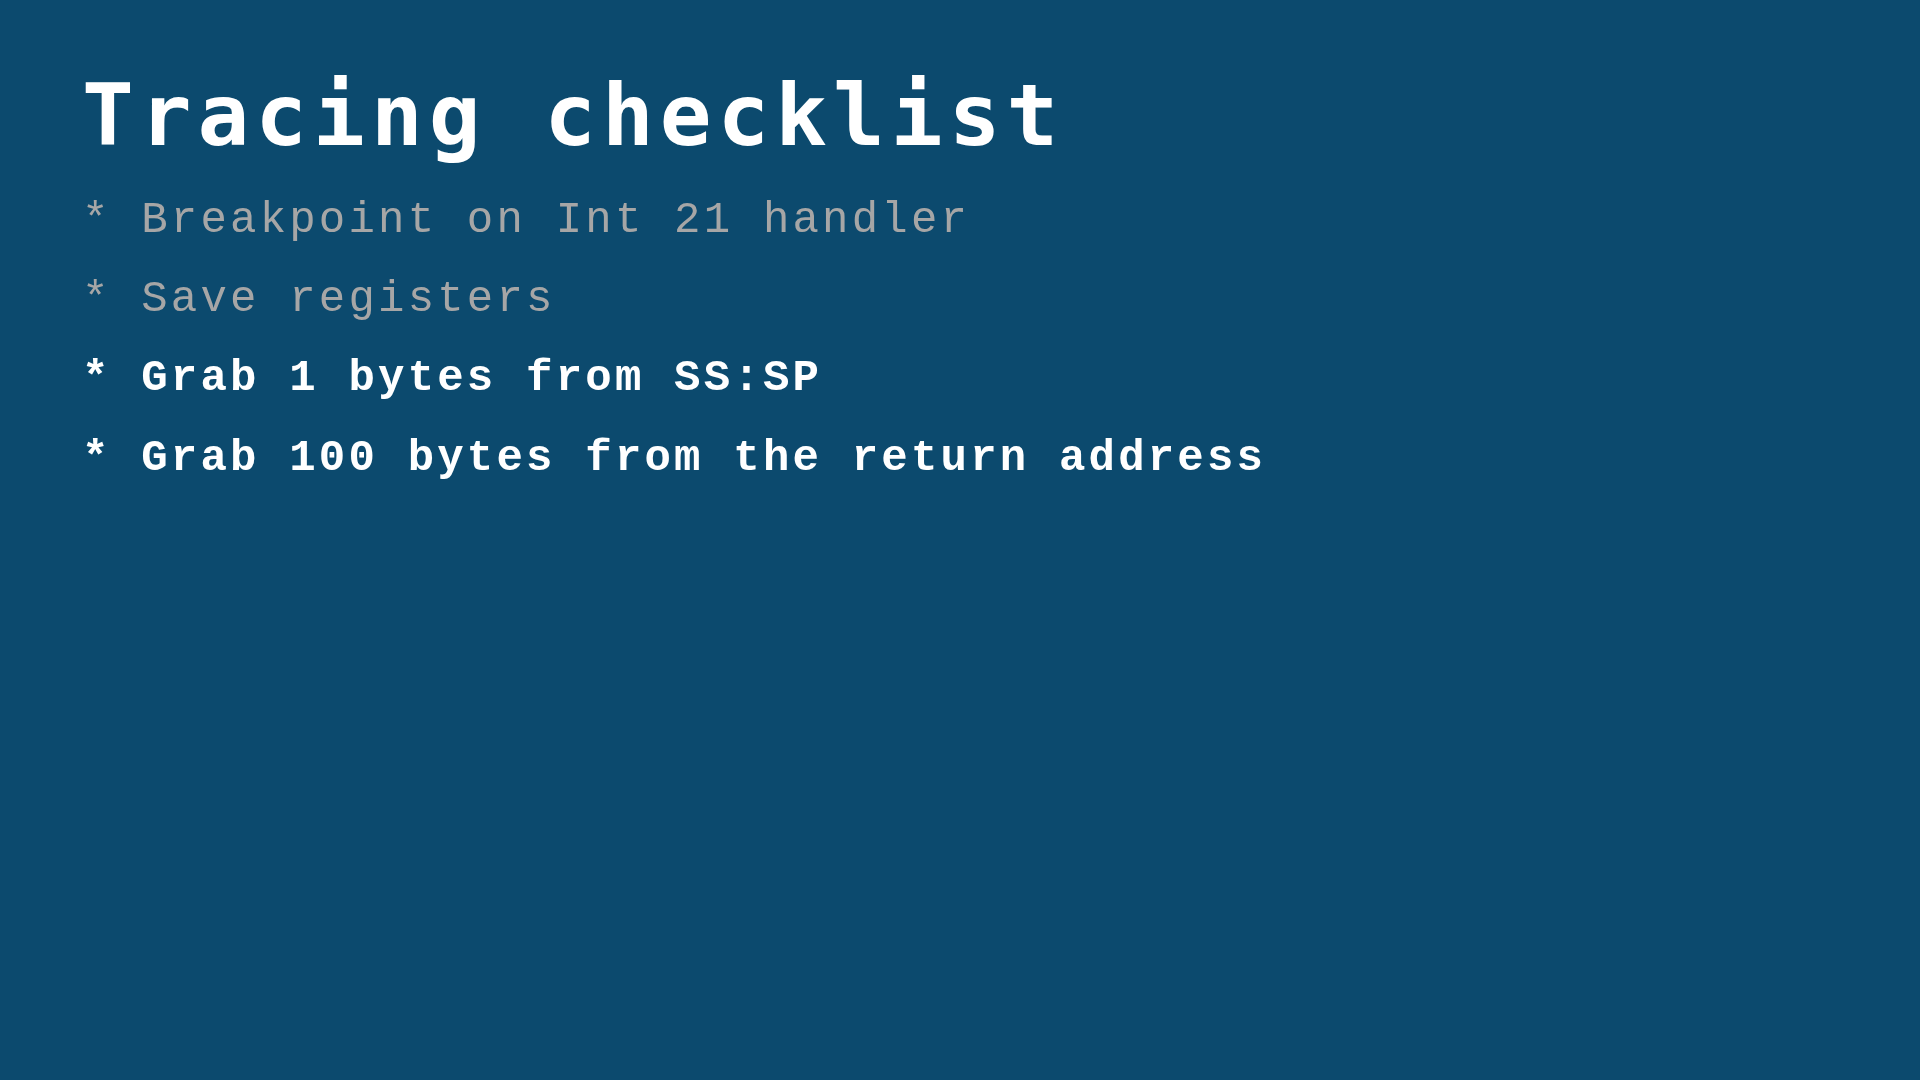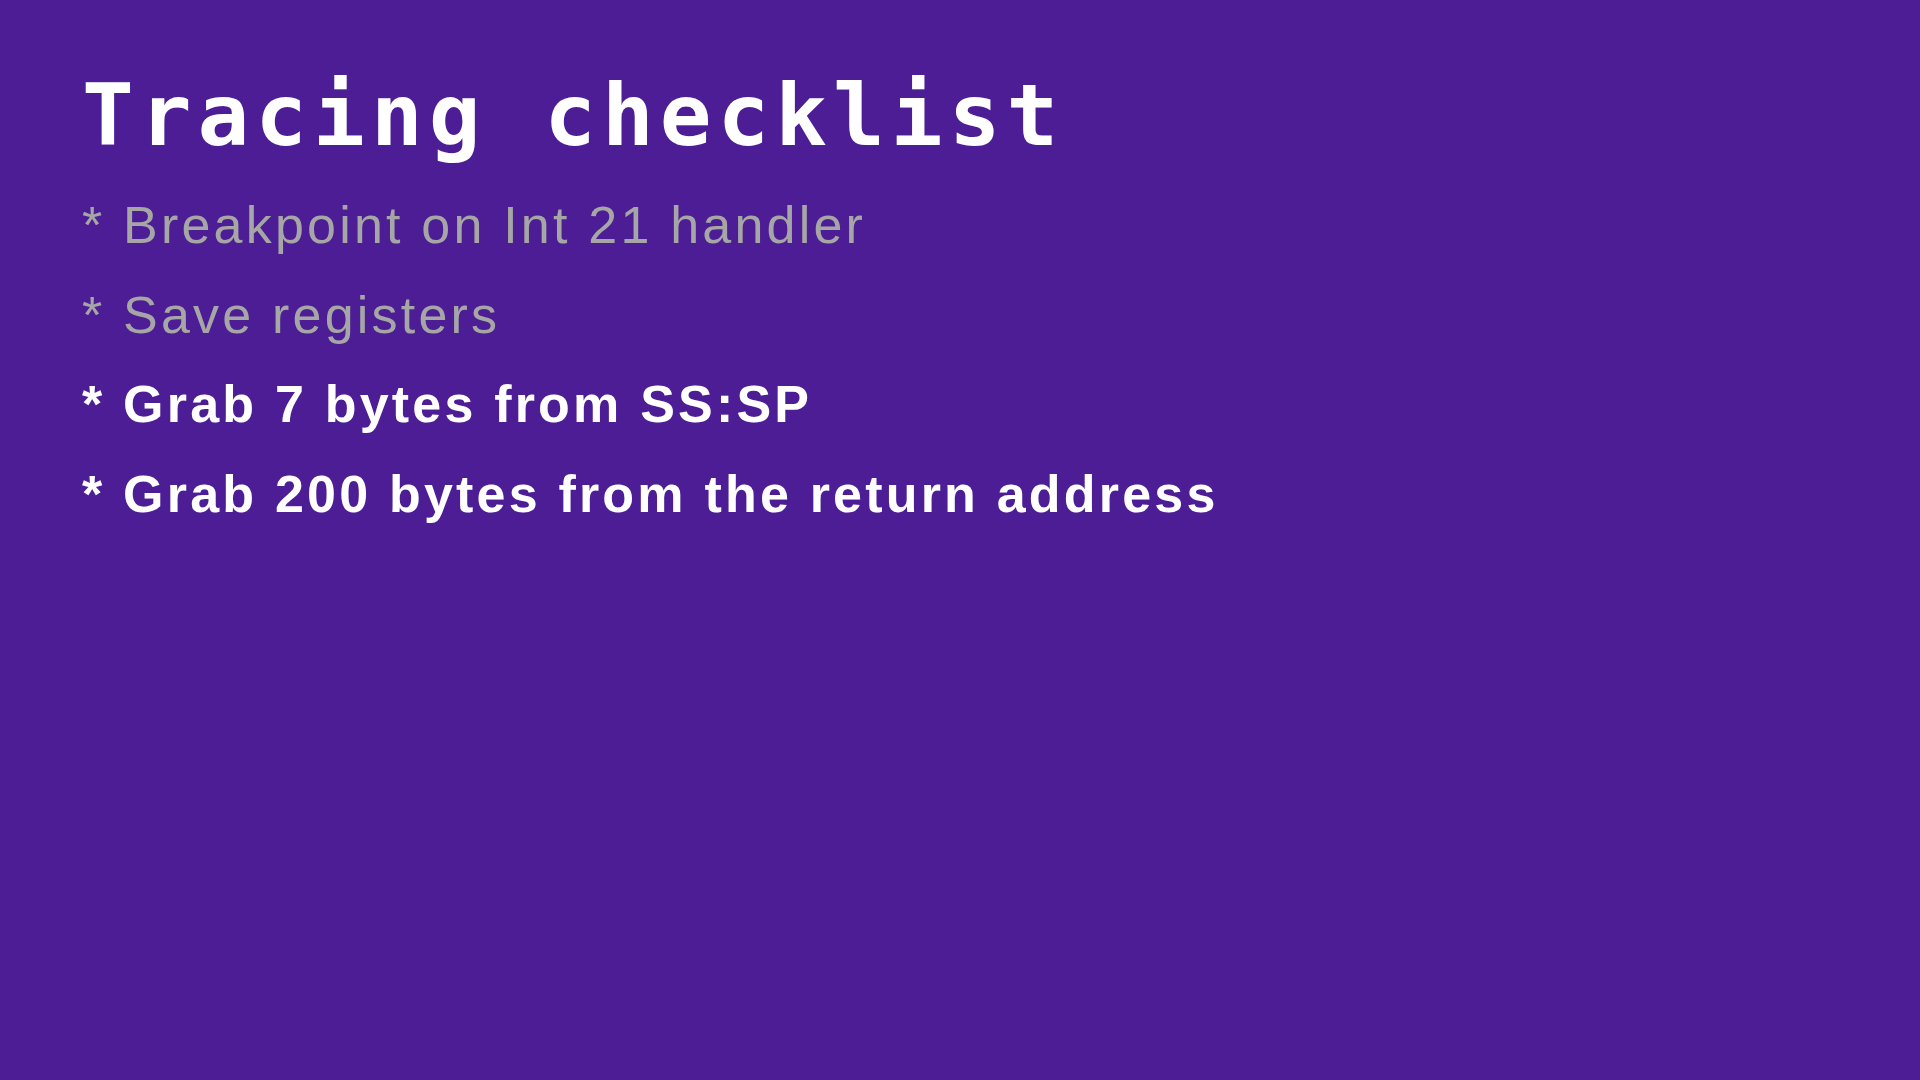--- a/index.html
+++ b/index.html
@@ -37,22 +37,22 @@
   }
 
   #bullet-list {
     list-style: none;
     margin: 0;
     padding: 0;
   }
 
   .bullet-item {
     display: block;
-    font-family: Liberation Sans, sans-serif;
-    font-size: 52px;
+    font-family: Liberation Mono, monospace;
+    font-size: 44px;
     line-height: 1.30;
     letter-spacing: 3.2px;
     margin: 0 0 22px 0;
     white-space: pre-wrap;
     max-width: 1810px;
     word-break: break-word;
   }
 
   .bullet-item.dim {
     color: #a6a6a6;
@@ -68,24 +68,24 @@
     display: inline;
   }
 
   .bullet-text {
     display: inline;
   }
 </style>
 </head>
 <body style="background: rgb(0, 0, 0);">
 
-<div id="slide" style="background: #4c1d95;">
+<div id="slide" style="background: #0c4a6e;">
 
   <h1 id="slide-title" style="color: rgb(255, 255, 255);">Tracing checklist</h1>
 
   <ul id="bullet-list">
       <li class="bullet-item dim" style="color: rgb(166, 166, 166);"><span class="bullet-marker">*</span> <span class="bullet-text">Breakpoint on Int 21 handler</span></li>
       <li class="bullet-item dim" style="color: rgb(166, 166, 166);"><span class="bullet-marker">*</span> <span class="bullet-text">Save registers</span></li>
-      <li class="bullet-item strong"><span class="bullet-marker">*</span> <span class="bullet-text">Grab 7 bytes from SS:SP</span></li>
-      <li class="bullet-item strong"><span class="bullet-marker">*</span> <span class="bullet-text">Grab 200 bytes from the return address</span></li>
+      <li class="bullet-item strong"><span class="bullet-marker">*</span> <span class="bullet-text">Grab 1 bytes from SS:SP</span></li>
+      <li class="bullet-item strong"><span class="bullet-marker">*</span> <span class="bullet-text">Grab 100 bytes from the return address</span></li>
     </ul>
 
 </div>
 
 </body></html>

